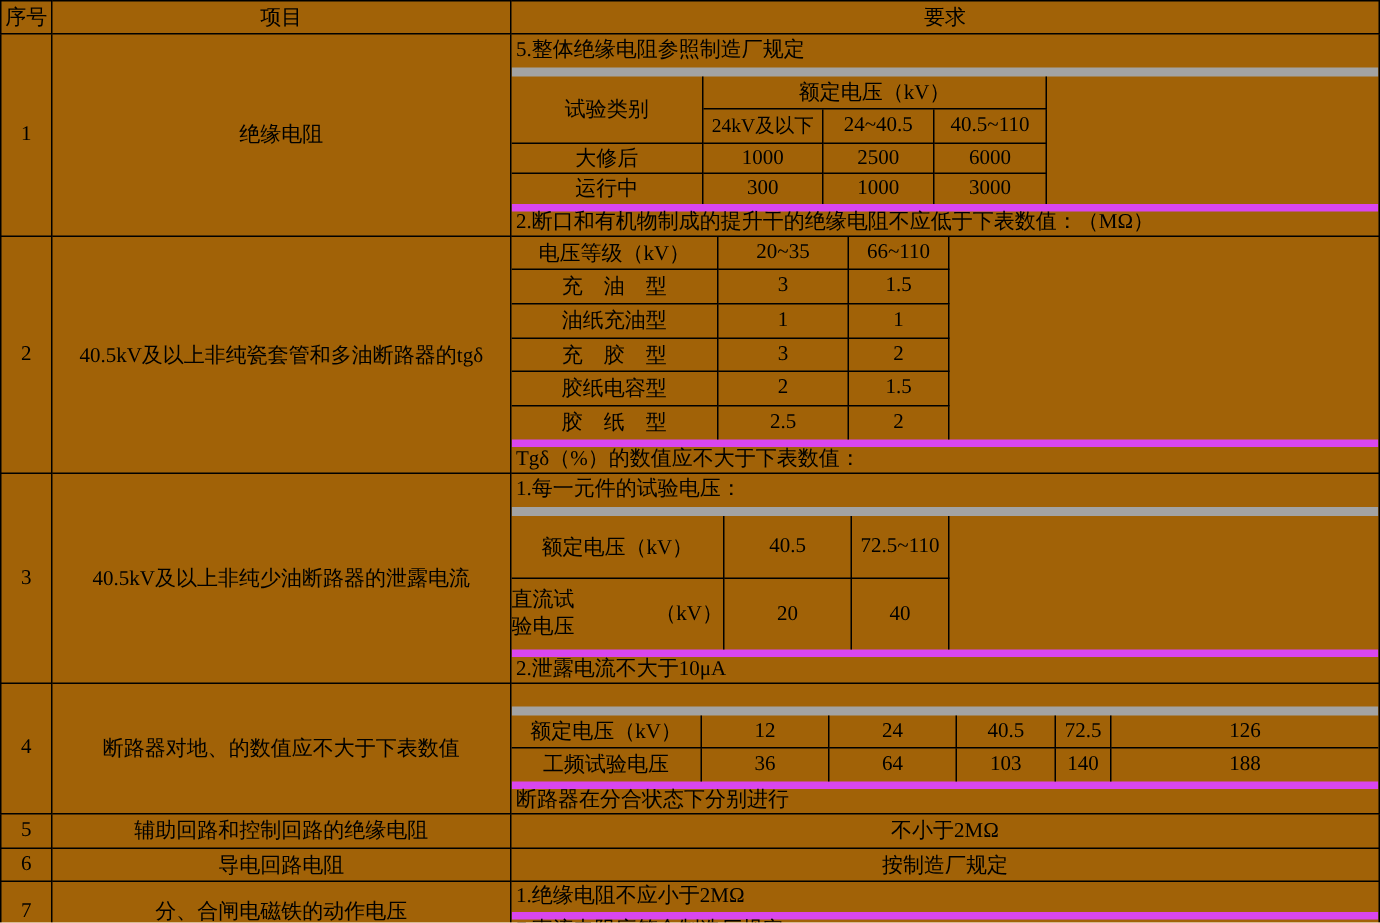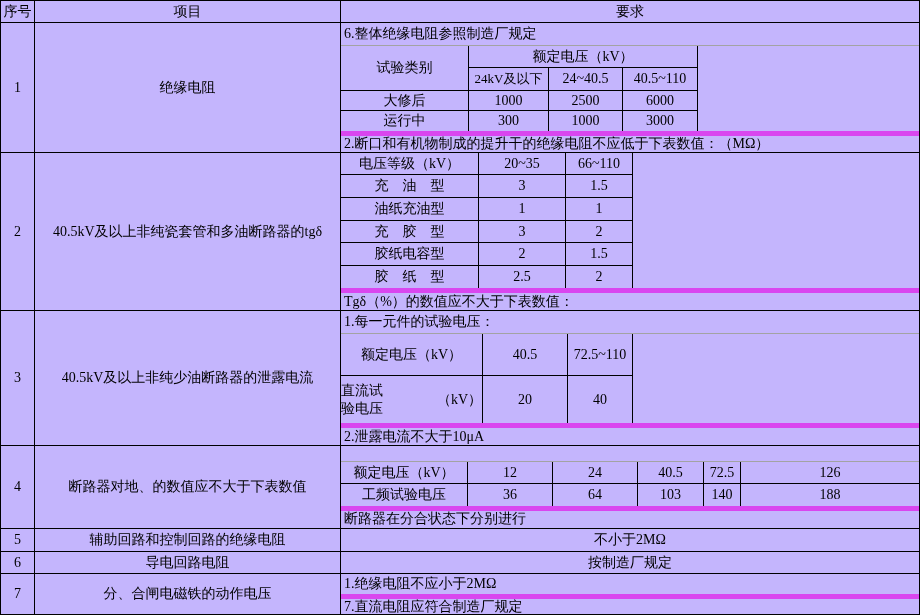--- a/index.html
+++ b/index.html
@@ -1,38 +1,38 @@
 <!DOCTYPE html>
 <html><head>
 <meta charset="utf-8">
 <style>
   * { box-sizing: border-box; }
   html, body { margin: 0; padding: 0; background: #fff; }
   .doc {
-    width: 920px; height: 615px; background: #c4b5fd; color: #000;
+    width: 920px; height: 615px; background: #a16207; color: #000;
     font-family: "Liberation Serif", "DejaVu Serif", serif;
     font-size: 14px; overflow: hidden;
   }
   table.main {
     border-collapse: collapse; table-layout: fixed;
     width: 919px; margin: 0;
   }
   table.main td { border: 1px solid #000; padding: 0; overflow: hidden; }
   .c  { text-align: center; vertical-align: middle; }
   .req-cell { vertical-align: top; }
 
   
   .rline {
     display: flex; align-items: center;
     padding: 0 0 0 3px; line-height: 16px;
   }
   .bt { border-top: 5px solid #d946ef; }
 
   
-  .grid { display: grid; border-top: 1px solid #a3a3a3; }
+  .grid { display: grid; border-top: 6px solid #a3a3a3; }
   .grid > div { display: flex; align-items: center; justify-content: center; overflow: hidden; }
   .br { border-right: 1px solid #000; }
   .bb { border-bottom: 1px solid #000; }
   .g1 { grid-template-columns: 128px 80px 74px 75px 1fr; grid-template-rows: 22px 23px 20px 20px; }
   .g2 { grid-template-columns: 138px 87px 67px 1fr; grid-template-rows: 22px 23px 23px 22px 23px 22px; }
   .g3 { grid-template-columns: 142px 85px 65px 1fr; grid-template-rows: 42px 47px; }
   .g4 { grid-template-columns: 127px 85px 85px 66px 37px 1fr; grid-template-rows: 22px 22px; }
   .small { font-size: 13px; }
   .twoline { flex-direction: row; justify-content: center; line-height: 18px; gap: 41px; }
 </style>
@@ -51,21 +51,21 @@
   <tr style="height:22px">
     <td class="c">序号</td>
     <td class="c">项目</td>
     <td class="c">要求</td>
   </tr>
 
   <tr style="height:130px">
     <td class="c">1</td>
     <td class="c">绝缘电阻</td>
     <td class="req-cell">
-      <div class="rline" style="height:22px">6.整体绝缘电阻参照制造厂规定</div>
+      <div class="rline" style="height:22px">5.整体绝缘电阻参照制造厂规定</div>
       <div class="grid g1">
         <div class="br bb" style="grid-area:1/1/3/2">试验类别</div>
         <div class="br bb" style="grid-area:1/2/2/5">额定电压（kV）</div>
         <div style="grid-area:1/5/5/6"></div>
         <div class="br bb small" style="grid-area:2/2">24kV及以下</div>
         <div class="br bb" style="grid-area:2/3">24~40.5</div>
         <div class="br bb" style="grid-area:2/4">40.5~110</div>
         <div class="br bb" style="grid-area:3/1">大修后</div>
         <div class="br bb" style="grid-area:3/2">1000</div>
         <div class="br bb" style="grid-area:3/3">2500</div>

